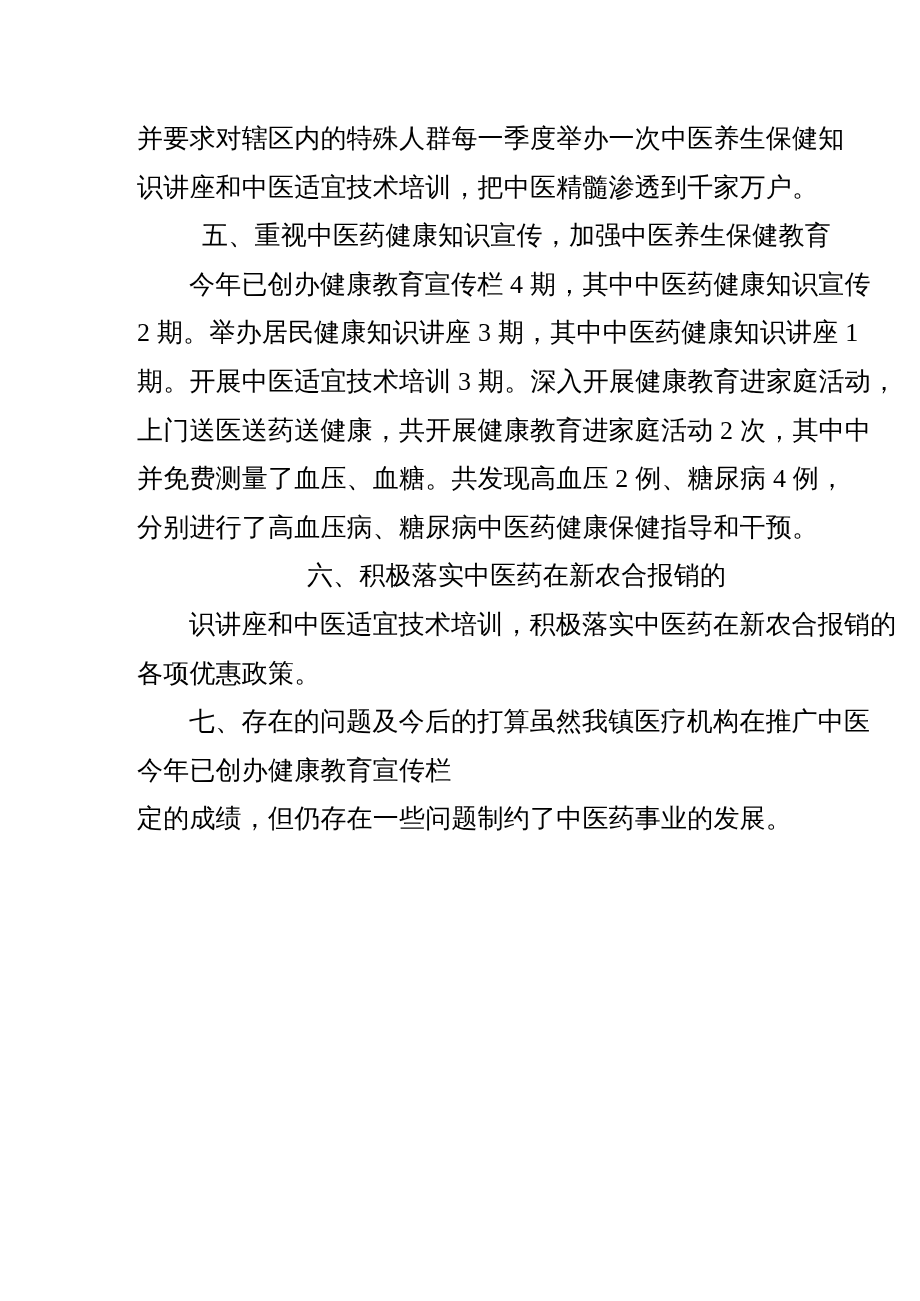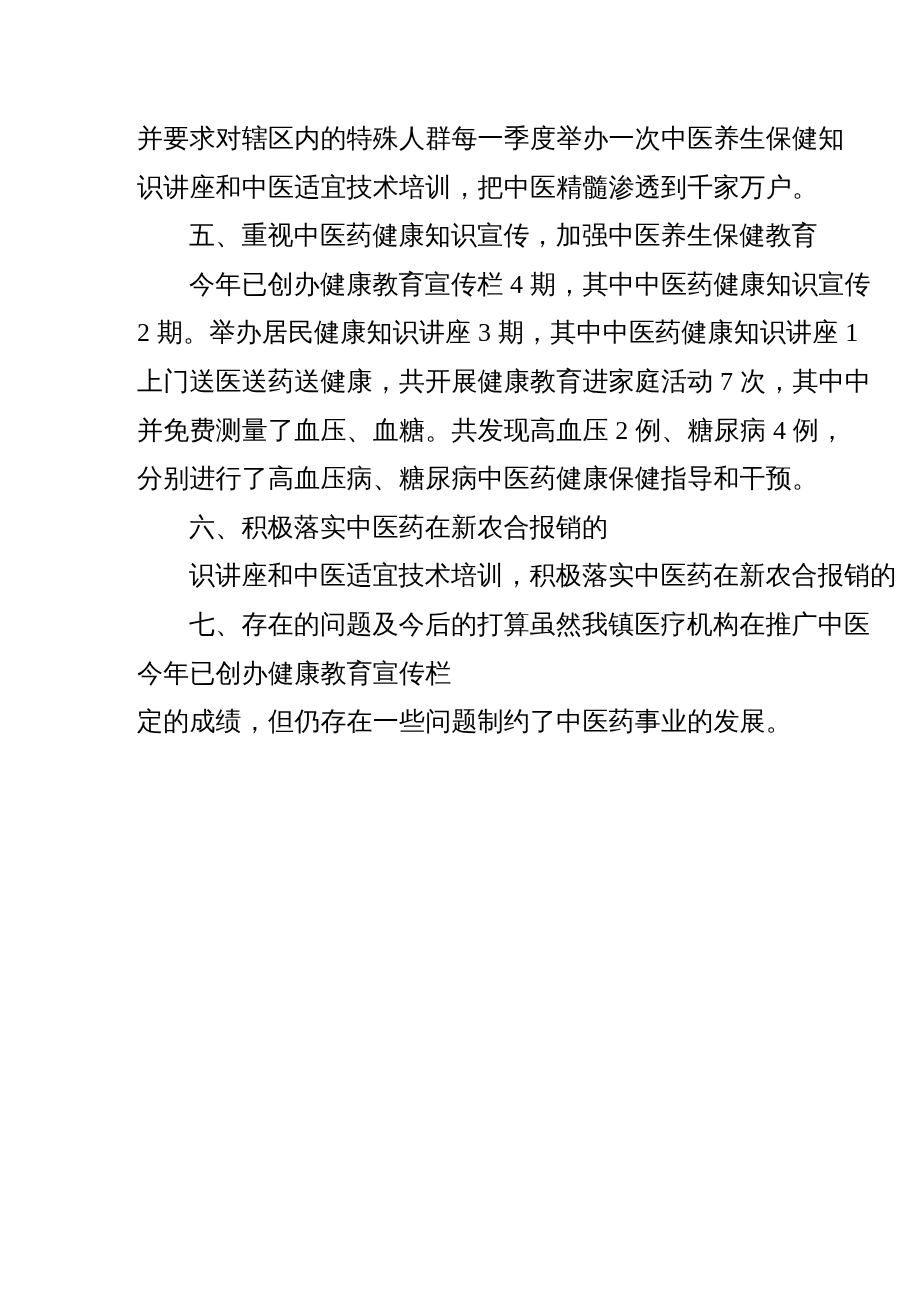--- a/index.html
+++ b/index.html
@@ -23,34 +23,37 @@
   .line {
     font-family: "Liberation Serif", "DejaVu Serif", serif;
     font-size: 26px;
     line-height: 48.6px;
     color: #000000;
     white-space: pre;
     letter-spacing: 0.2px;
   }
   .line.indent {
     padding-left: 52px;
+    text-align: center;
   }
 </style>
 </head>
 <body>
 
 <div class="page">
   <div class="text-block">
     <div class="line">并要求对辖区内的特殊人群每一季度举办一次中医养生保健知</div>
     <div class="line">识讲座和中医适宜技术培训，把中医精髓渗透到千家万户。</div>
     <div class="line indent">五、重视中医药健康知识宣传，加强中医养生保健教育</div>
     <div class="line indent">今年已创办健康教育宣传栏 4 期，其中中医药健康知识宣传</div>
     <div class="line">2 期。举办居民健康知识讲座 3 期，其中中医药健康知识讲座 1</div>
-    <div class="line">上门送医送药送健康，共开展健康教育进家庭活动 7 次，其中中</div>
+    <div class="line">期。开展中医适宜技术培训 3 期。深入开展健康教育进家庭活动，</div>
+    <div class="line">上门送医送药送健康，共开展健康教育进家庭活动 2 次，其中中</div>
     <div class="line">并免费测量了血压、血糖。共发现高血压 2 例、糖尿病 4 例，</div>
     <div class="line">分别进行了高血压病、糖尿病中医药健康保健指导和干预。</div>
     <div class="line indent">六、积极落实中医药在新农合报销的</div>
     <div class="line indent">识讲座和中医适宜技术培训，积极落实中医药在新农合报销的</div>
+    <div class="line">各项优惠政策。</div>
     <div class="line indent">七、存在的问题及今后的打算虽然我镇医疗机构在推广中医</div>
     <div class="line">今年已创办健康教育宣传栏</div>
     <div class="line">定的成绩，但仍存在一些问题制约了中医药事业的发展。</div>
   </div>
 </div>
 
 </body></html>

